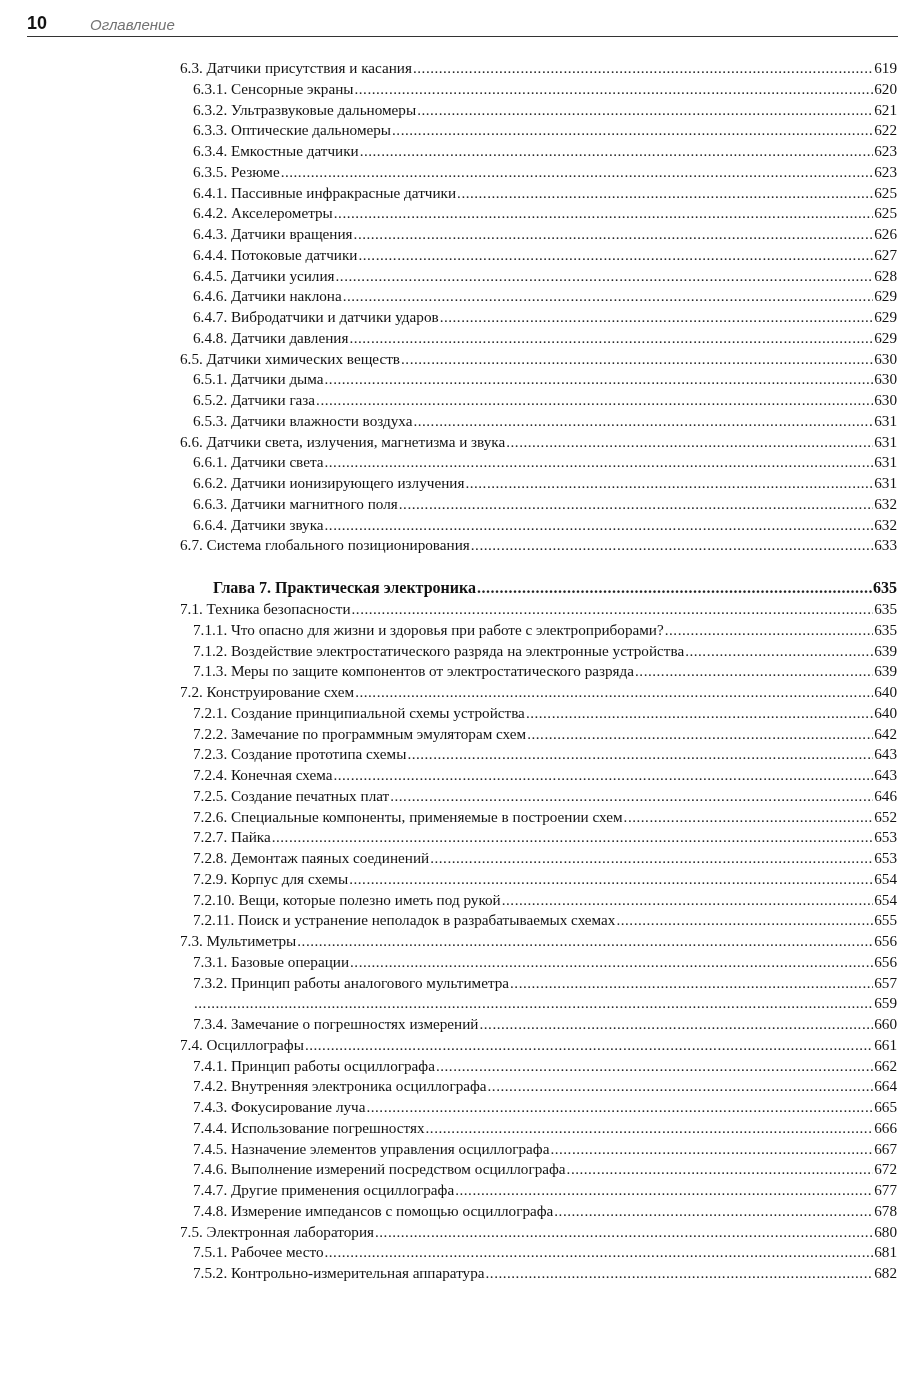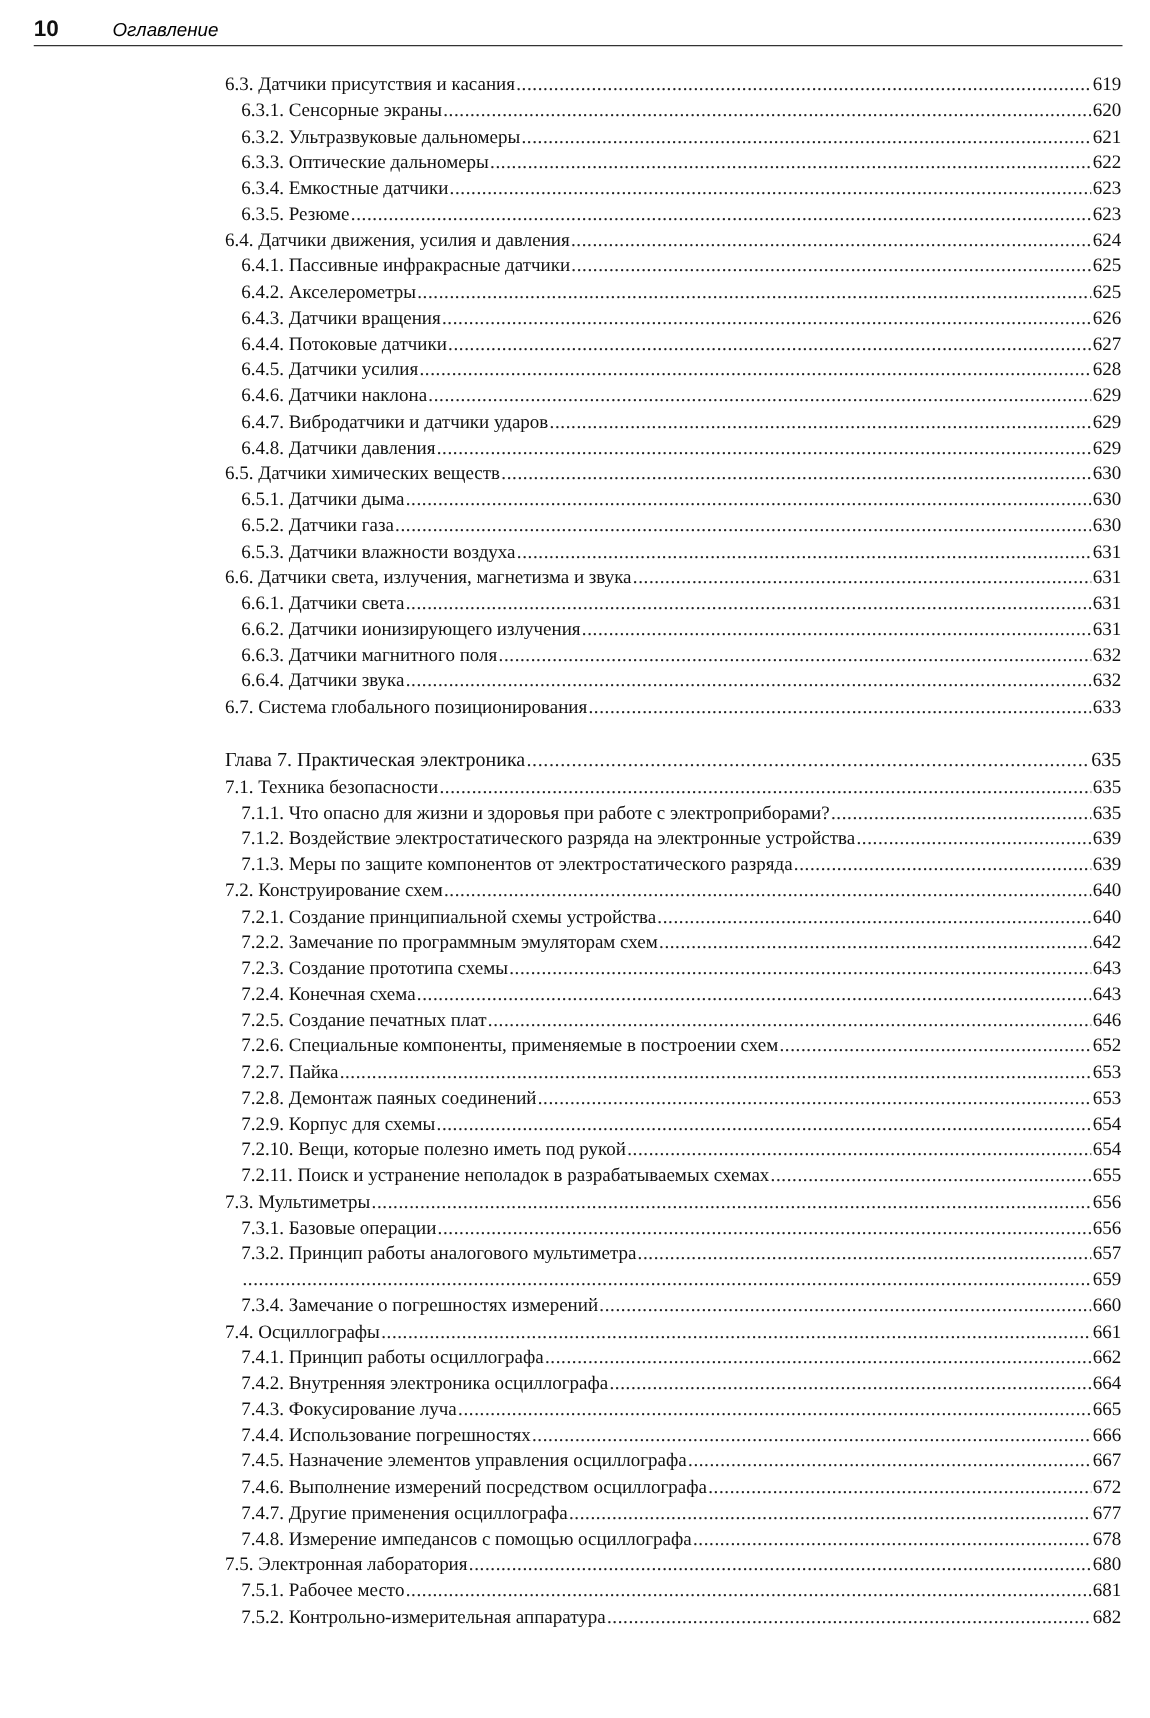--- a/index.html
+++ b/index.html
@@ -1,23 +1,23 @@
 <!DOCTYPE html>
 <html><head>
 <meta charset="utf-8">
 <style>
   html, body { margin: 0; padding: 0; background: #ffffff; }
   body { width: 920px; height: 1374px; position: relative; overflow: hidden; color: #111; }
   .header { position: absolute; left: 27px; top: 12px; width: 871px; height: 24px; border-bottom: 1.5px solid #333; }
   .page-num { position: absolute; left: 0; top: 1px; font-family: "Liberation Sans", sans-serif; font-weight: bold; font-size: 18px; color: #111; }
-  .running-title { position: absolute; left: 63px; top: 4px; font-family: "Liberation Sans", sans-serif; font-style: italic; font-size: 15px; color: #000000; }
+  .running-title { position: absolute; left: 63px; top: 4px; font-family: "Liberation Sans", sans-serif; font-style: italic; font-size: 15px; color: #737373; }
   .toc { position: absolute; left: 180px; top: 58px; width: 717px; font-family: "Liberation Serif", serif; font-size: 15.2px; }
   .toc-line { display: flex; align-items: baseline; height: 20.75px; line-height: 20.75px; white-space: nowrap; overflow: hidden; }
   .toc-line.l2 { padding-left: 13px; }
-  .toc-line.chapter { font-weight: normal; font-size: 16px; margin-top: 20px; height: 23px; line-height: 23px; }
+  .toc-line.chapter { font-weight: bold; font-size: 16px; margin-top: 20px; height: 23px; line-height: 23px; margin-left: 33px; }
   .toc-text { flex: 0 0 auto; text-align: right; }
   .toc-dots { flex: 1 1 auto; overflow: hidden; margin: 0 1px; letter-spacing: 0.5px; color: #222; }
   .toc-dots::before { content: "................................................................................................................................................................................................................................................................................................"; }
   .toc-page { flex: 0 0 auto; }
 </style>
 </head>
 <body>
 
 <div class="header">
   <span class="page-num">10</span>
@@ -48,25 +48,20 @@
     <div class="toc-line l2">
       <span class="toc-text">6.3.4. Емкостные датчики</span>
       <span class="toc-dots"></span>
       <span class="toc-page">623</span>
     </div>
     <div class="toc-line l2">
       <span class="toc-text">6.3.5. Резюме</span>
       <span class="toc-dots"></span>
       <span class="toc-page">623</span>
     </div>
-    <div class="toc-line l1">
-      <span class="toc-text">6.4. Датчики движения, усилия и давления</span>
-      <span class="toc-dots"></span>
-      <span class="toc-page">624</span>
-    </div>
     <div class="toc-line l2">
       <span class="toc-text">6.4.1. Пассивные инфракрасные датчики</span>
       <span class="toc-dots"></span>
       <span class="toc-page">625</span>
     </div>
     <div class="toc-line l2">
       <span class="toc-text">6.4.2. Акселерометры</span>
       <span class="toc-dots"></span>
       <span class="toc-page">625</span>
     </div>

